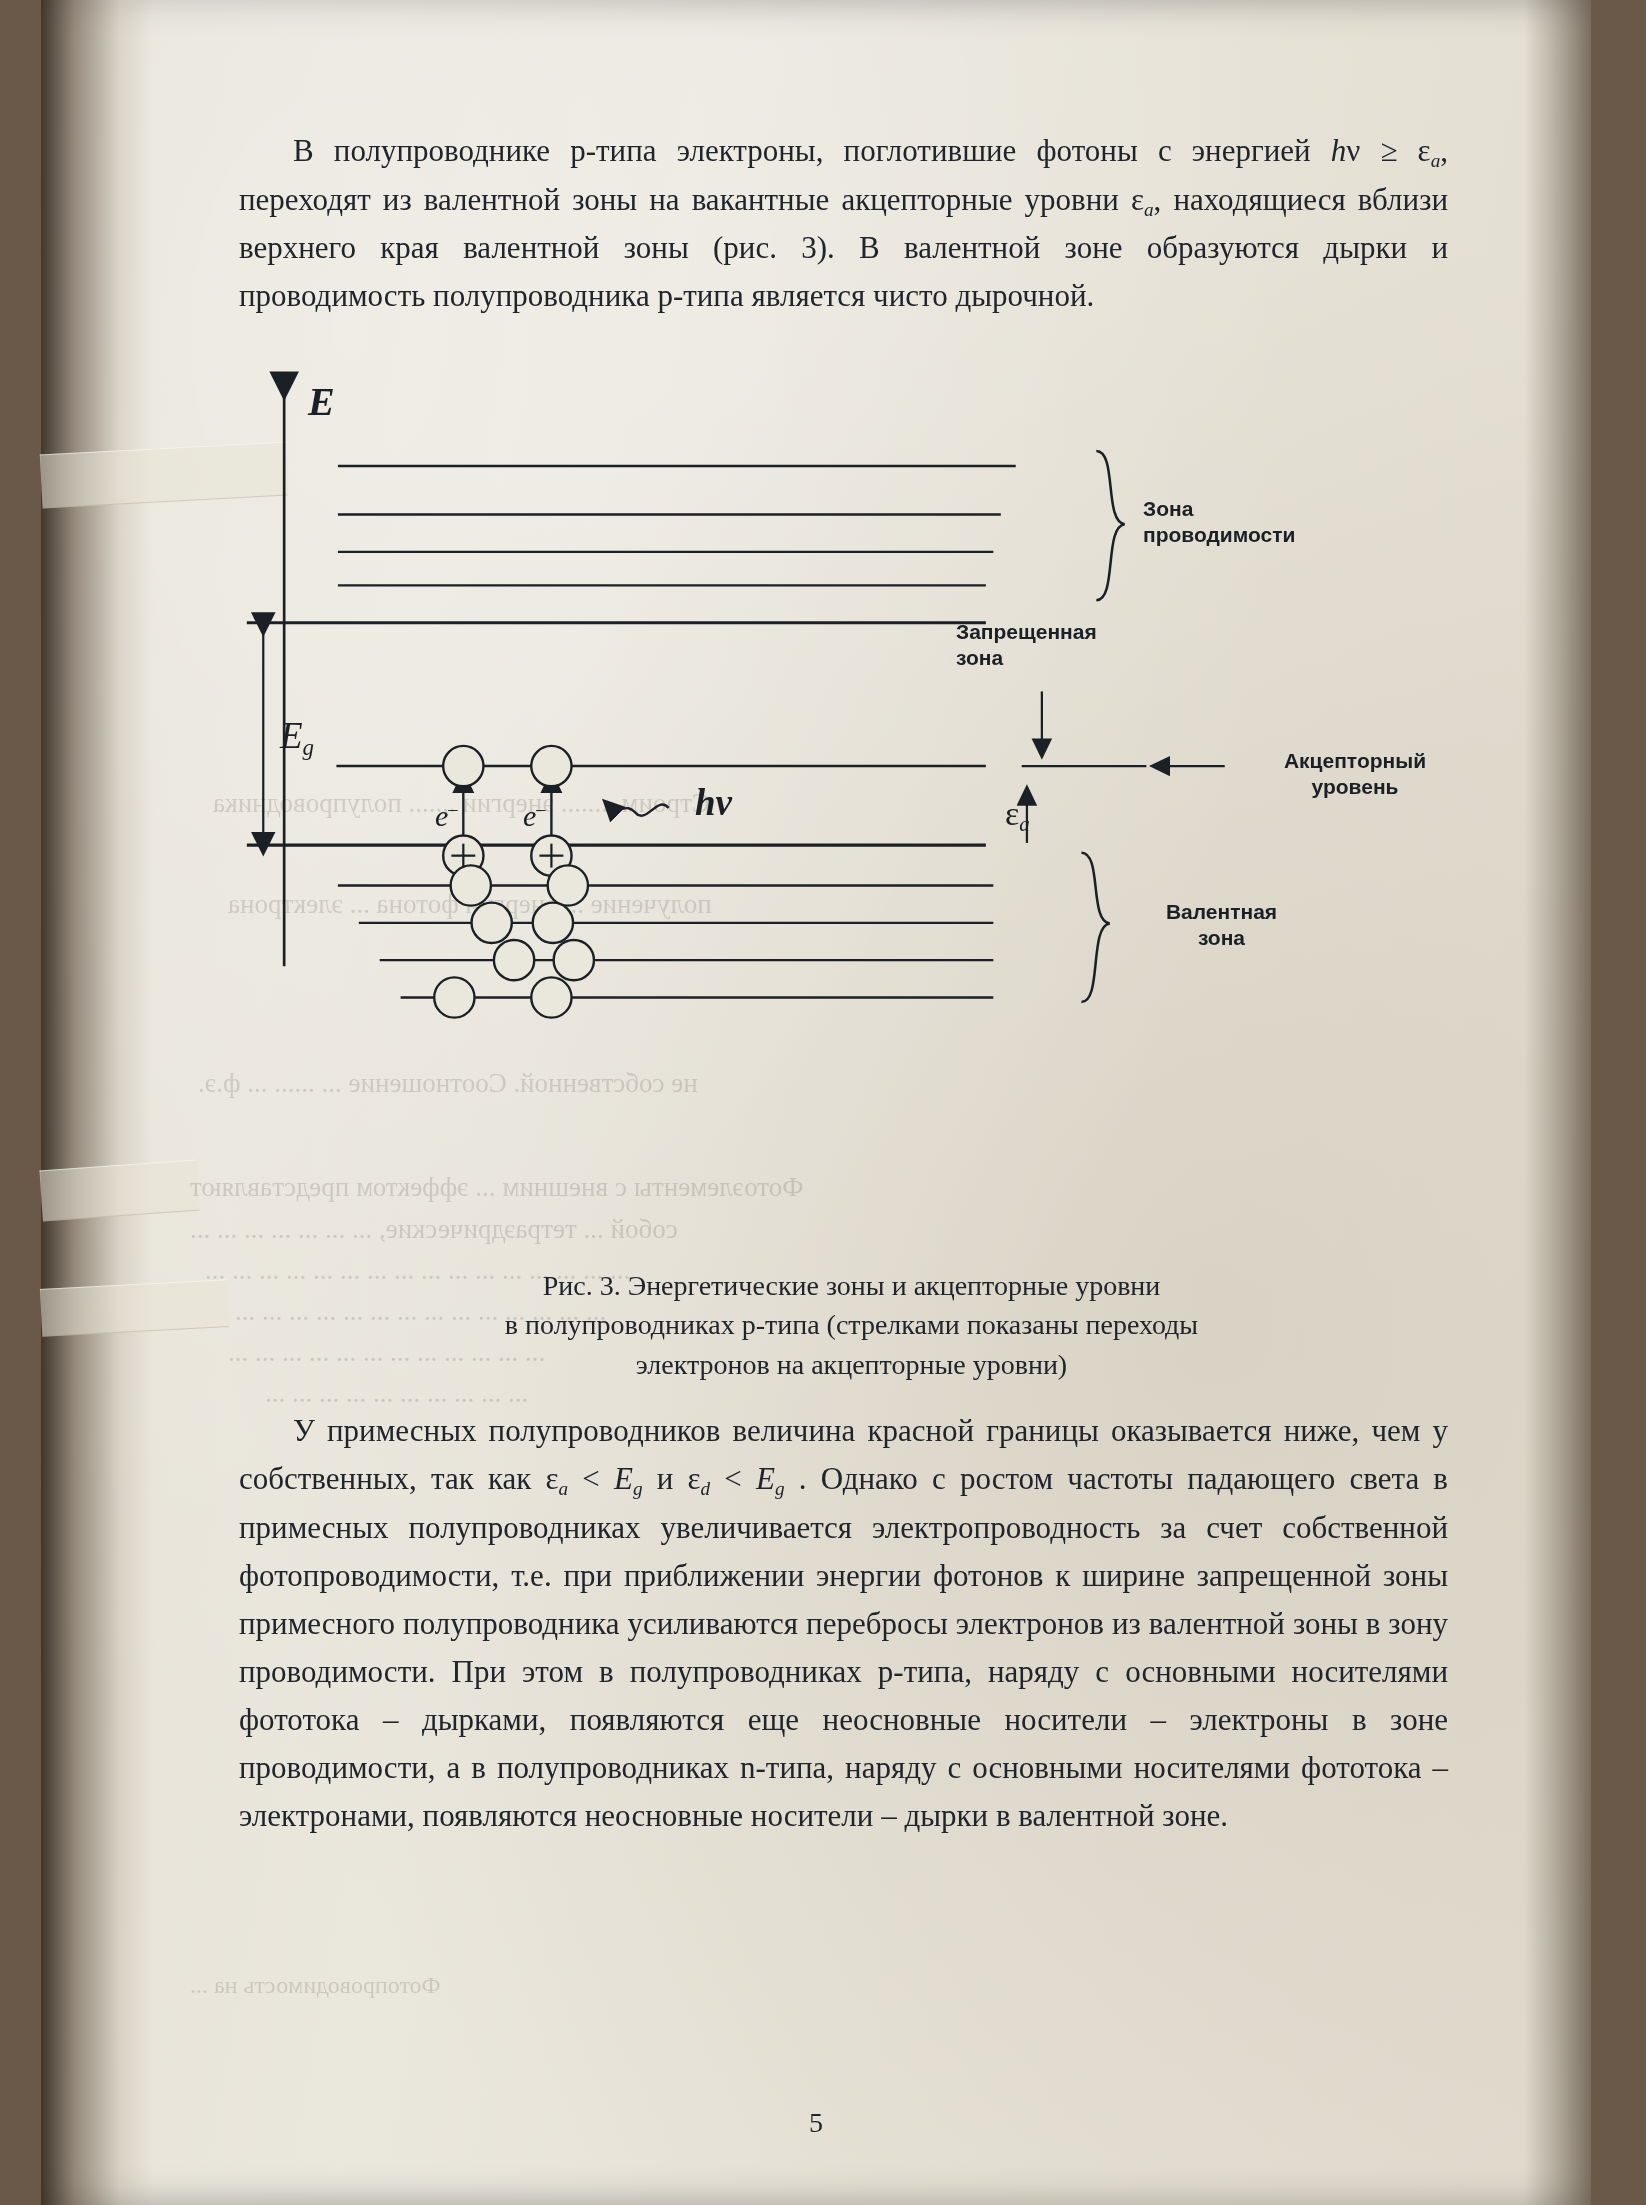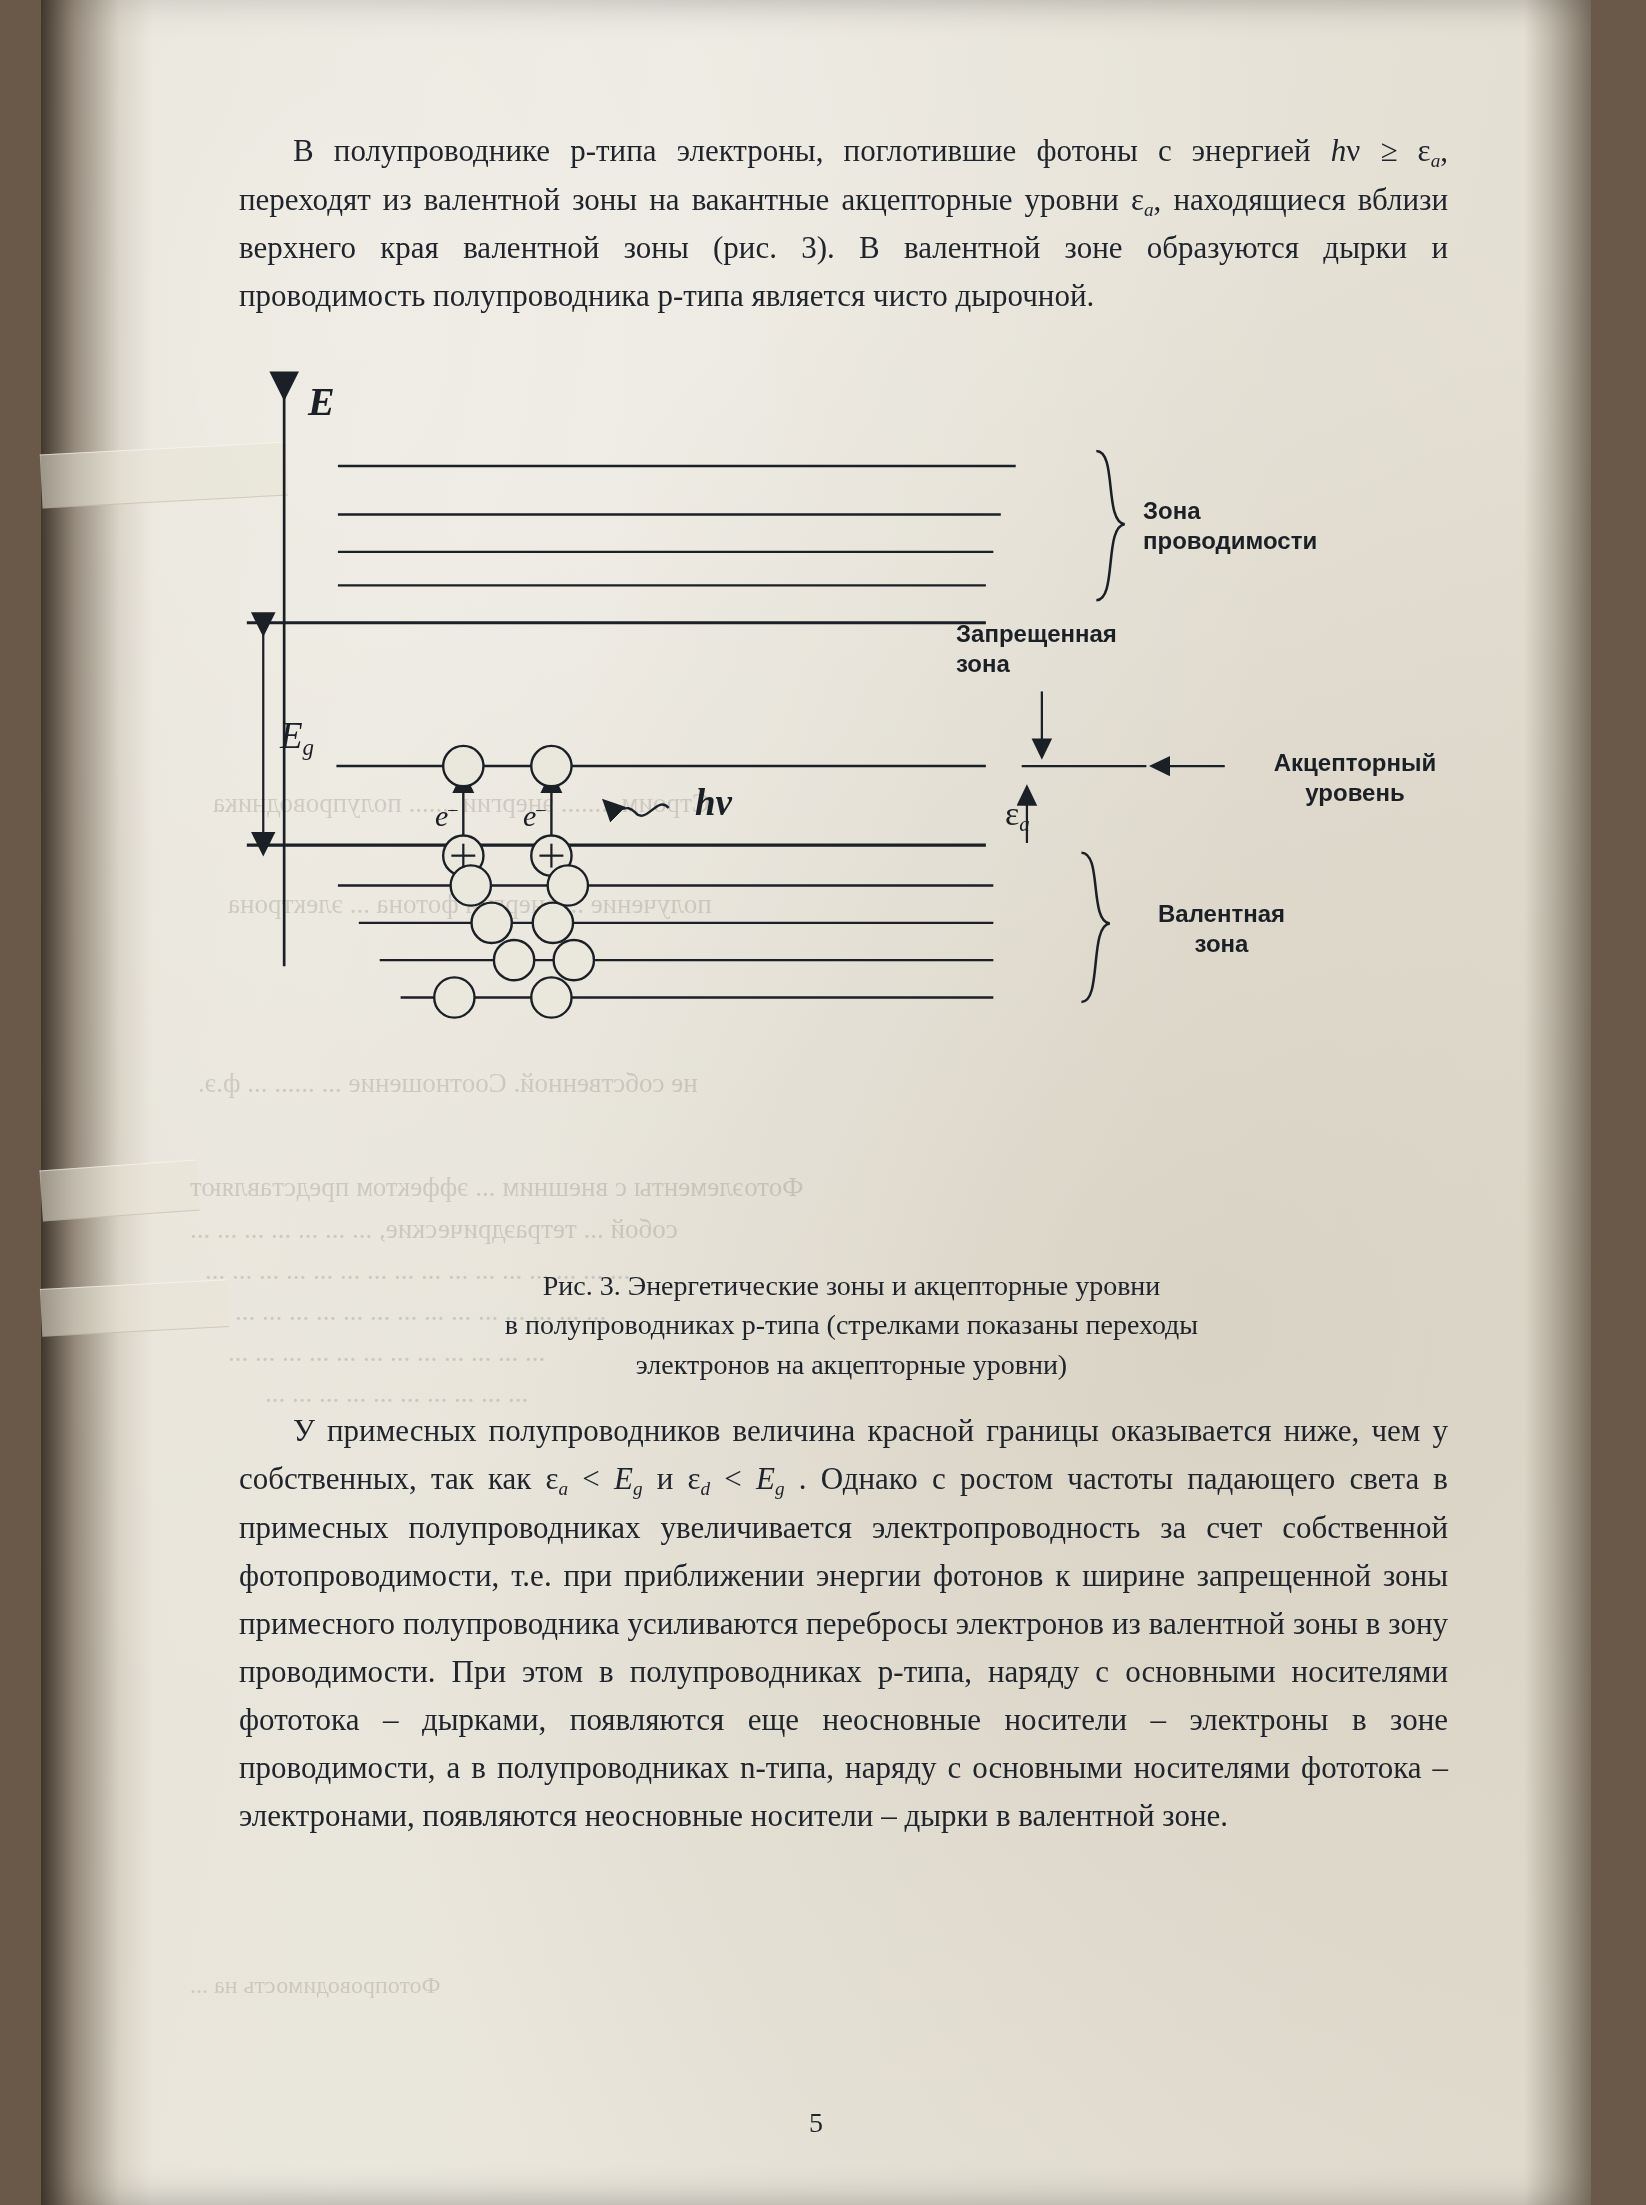--- a/index.html
+++ b/index.html
@@ -83,21 +83,21 @@
   #figure {
     position: relative;
     width: 1225px;
     height: 907px;
     margin-top: 34px;
   }
   #figure svg { position: absolute; left: 0; top: 0; }
   .fig-label {
     position: absolute;
     font-family: "Liberation Sans", sans-serif;
-    font-size: 24px;
+    font-size: 21px;
     font-weight: bold;
     color: #1b1f26;
     line-height: 1.25;
     text-align: center;
     white-space: pre-line;
   }
   .fig-math {
     position: absolute;
     font-family: "Liberation Serif", serif;
     color: #1b1f26;

